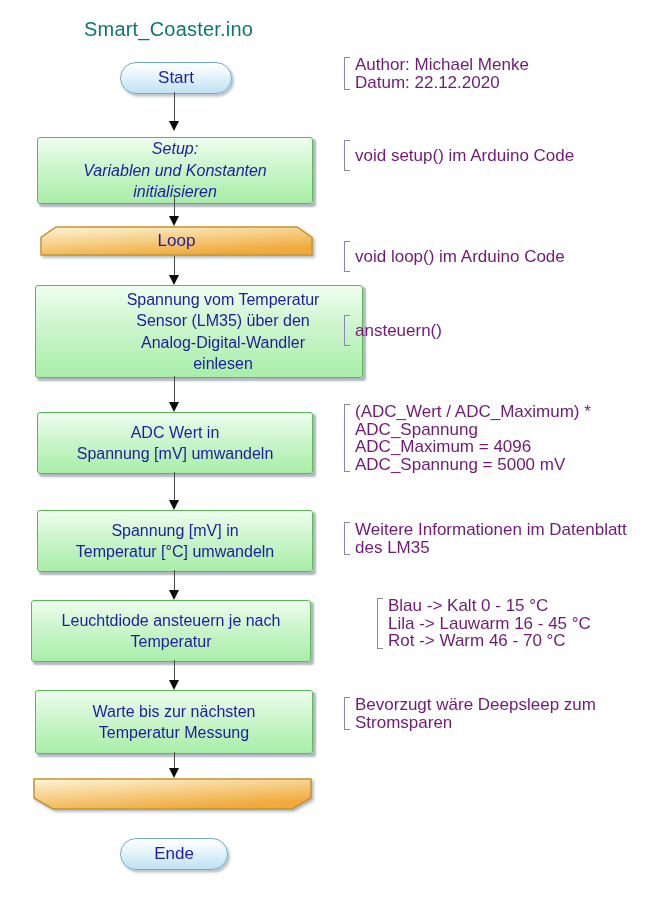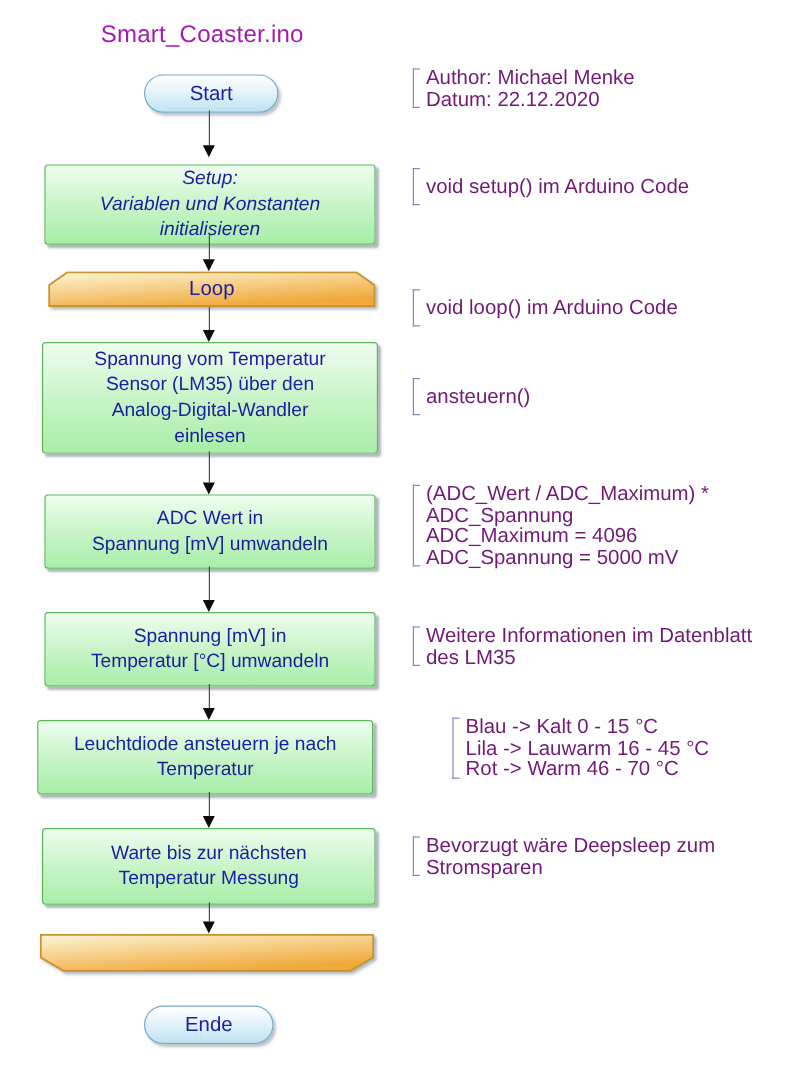--- a/index.html
+++ b/index.html
@@ -3,21 +3,21 @@
 <meta charset="utf-8">
 <style>
   html,body { margin:0; padding:0; background:#ffffff; }
   #canvas {
     position:relative; width:659px; height:899px; background:#ffffff;
     font-family:"Liberation Sans", sans-serif; overflow:hidden;
   }
   
   .page-title {
     position:absolute; left:84px; top:18px;
-    font-size:20px; color:#a21caf; letter-spacing:0.2px;
+    font-size:20px; color:#0f766e; letter-spacing:0.2px;
   }
   
   .terminator {
     position:absolute; border-radius:16px;
     border:1.5px solid #74a9c7;
     background:linear-gradient(180deg,#ffffff 0%, #e7f5fb 40%, #bfe2f2 100%);
     box-shadow:2px 2.5px 2.5px rgba(120,135,150,0.5);
     display:flex; align-items:center; justify-content:center;
     font-size:17px; color:#1d1da5;
   }
@@ -94,21 +94,21 @@
       <polygon points="16,1 257,1 272,11.5 272,29 1,29 1,11.5" fill="url(#og1)" stroke="#c6952f" stroke-width="1.5"></polygon>
     </svg>
     <div class="loop-label">Loop</div>
   </div>
 
   <div class="conn" style="top:256px; height:29px;">
     <div class="cline"></div>
     <div class="chead"></div>
   </div>
 
-  <div class="process" style="left:35px; top:285px; width:278px; height:91px;">Spannung vom Temperatur
+  <div class="process" style="left:35px; top:285px; width:278px; height:91px;padding-left:48px;">Spannung vom Temperatur
 Sensor (LM35) über den
 Analog-Digital-Wandler
 einlesen</div>
 
   <div class="conn" style="top:376px; height:36px;">
     <div class="cline"></div>
     <div class="chead"></div>
   </div>
 
   <div class="process" style="left:37px; top:412px; width:274px; height:60px;">ADC Wert in

